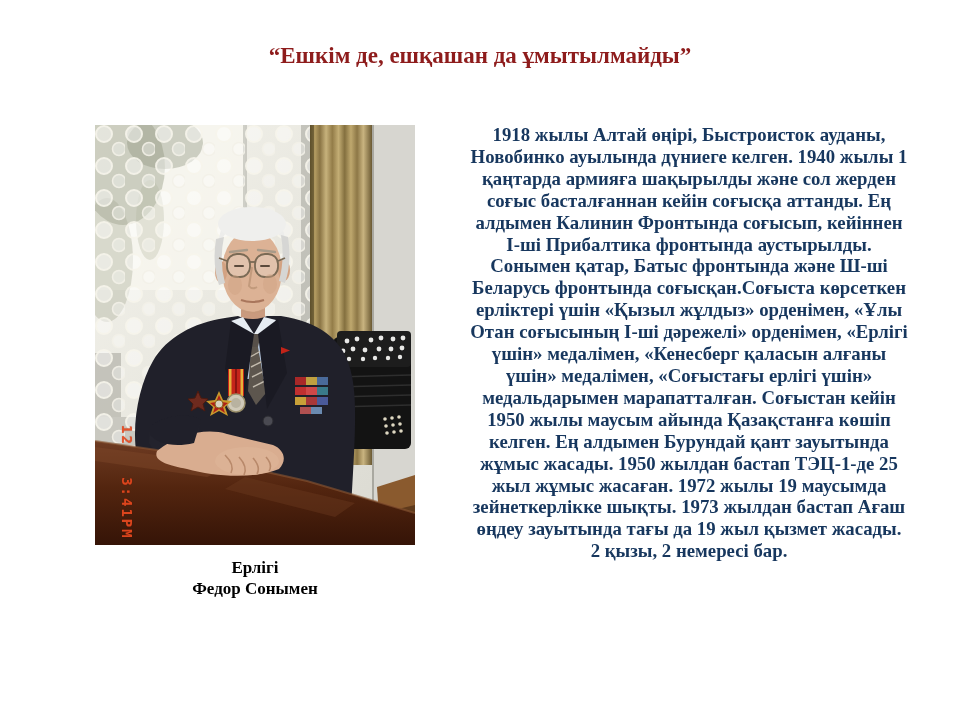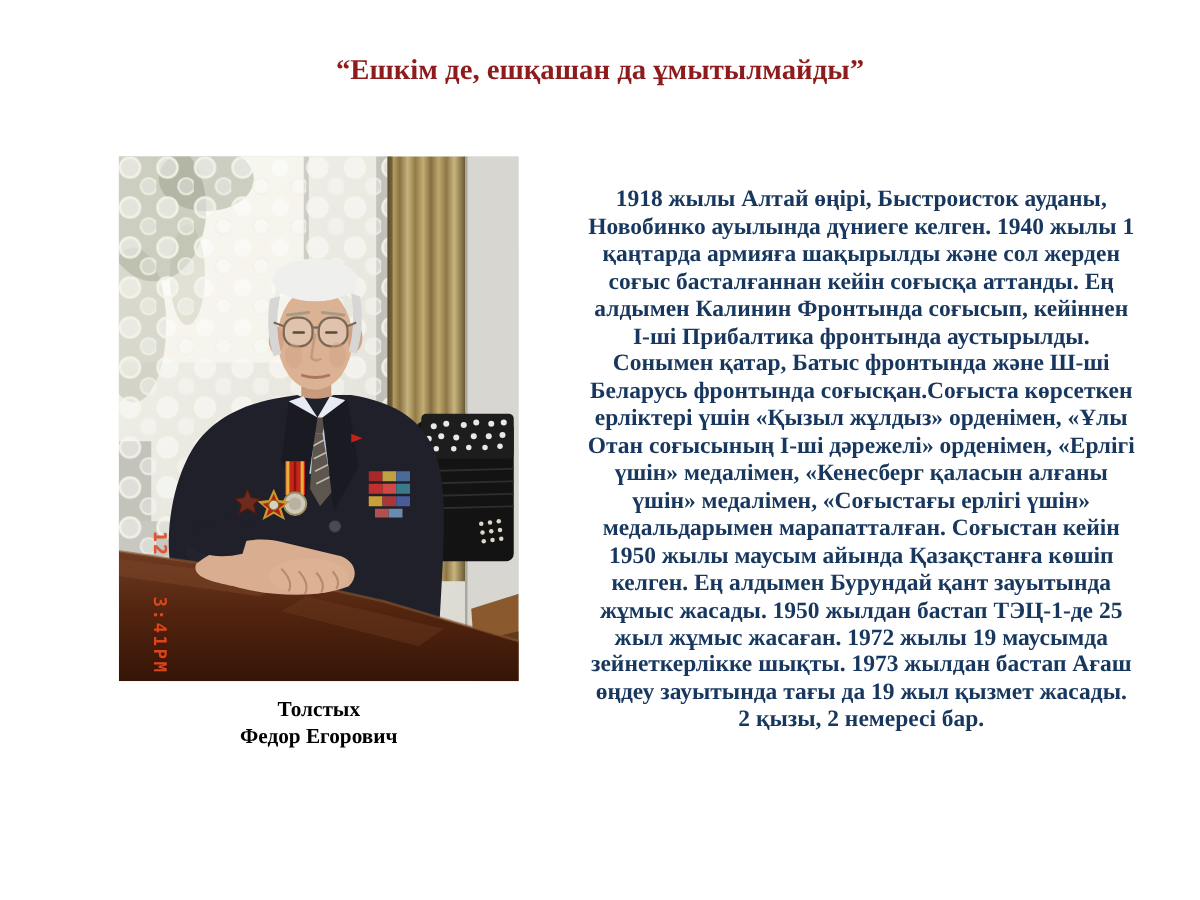--- a/index.html
+++ b/index.html
@@ -23,21 +23,21 @@
     color:#e8491f;letter-spacing:2px;white-space:pre;opacity:.92;
     text-shadow:0 0 1px rgba(120,20,0,.6);
   }
   .caption{
     position:absolute;left:95px;top:557px;width:320px;text-align:center;
     font-weight:bold;font-size:17px;line-height:21px;color:#000000;
   }
   .bio{
     position:absolute;left:425px;top:124px;width:528px;
     text-align:center;font-weight:bold;font-size:18.8px;line-height:21.9px;
-    color:#17375e;white-space:pre-line;margin-top:25px;
+    color:#17375e;white-space:pre-line;
   }
 </style>
 </head>
 <body>
 
 <div class="slide">
 
   <div class="title-block">
     <div>“Ешкім де, ешқашан да ұмытылмайды”</div>
   </div>
@@ -250,22 +250,22 @@
           <path d="M171,332 Q178,340 174,346"></path>
         </g>
         <path d="M55,302 C70,290 92,287 106,295 L99,318 C78,323 62,318 55,310 Z" fill="#20202a"></path>
       </g>
     </svg>
 
     <div class="timestamp">12   3:41PM</div>
   </div>
 
   <div class="caption">
-    <div>Толстых</div>
-    <div>Федор Егорович</div>
+    <div>Ерлігі</div>
+    <div>Федор Сонымен</div>
   </div>
 
   <div class="bio">1918 жылы Алтай өңірі, Быстроисток ауданы,
 Новобинко ауылында дүниеге келген. 1940 жылы 1
 қаңтарда армияға шақырылды және сол жерден
 соғыс басталғаннан кейін соғысқа аттанды. Ең
 алдымен Калинин Фронтында соғысып, кейіннен
 I-ші Прибалтика фронтында аустырылды.
 Сонымен қатар, Батыс фронтында және Ш-ші
 Беларусь фронтында соғысқан.Соғыста көрсеткен

